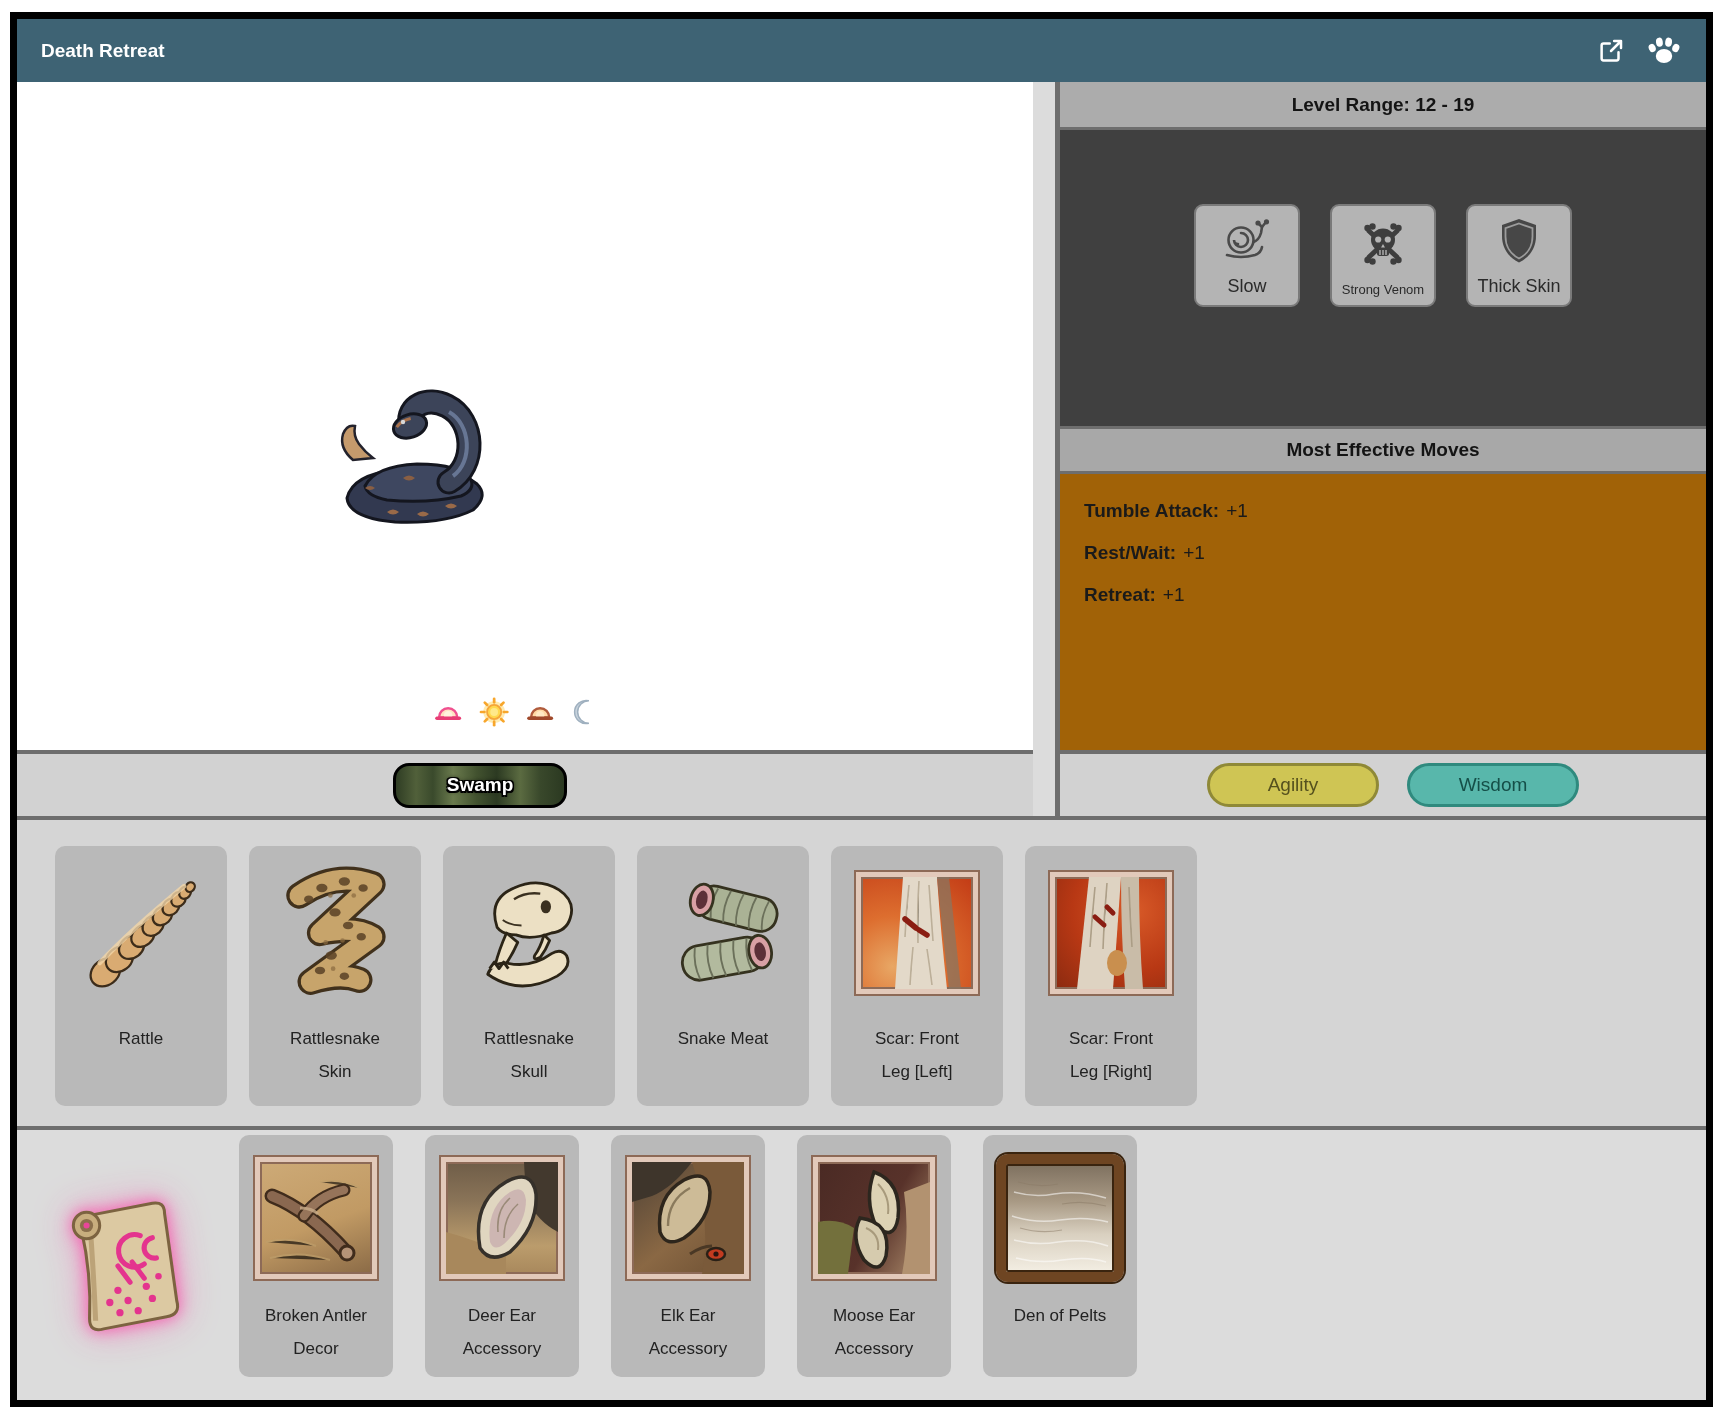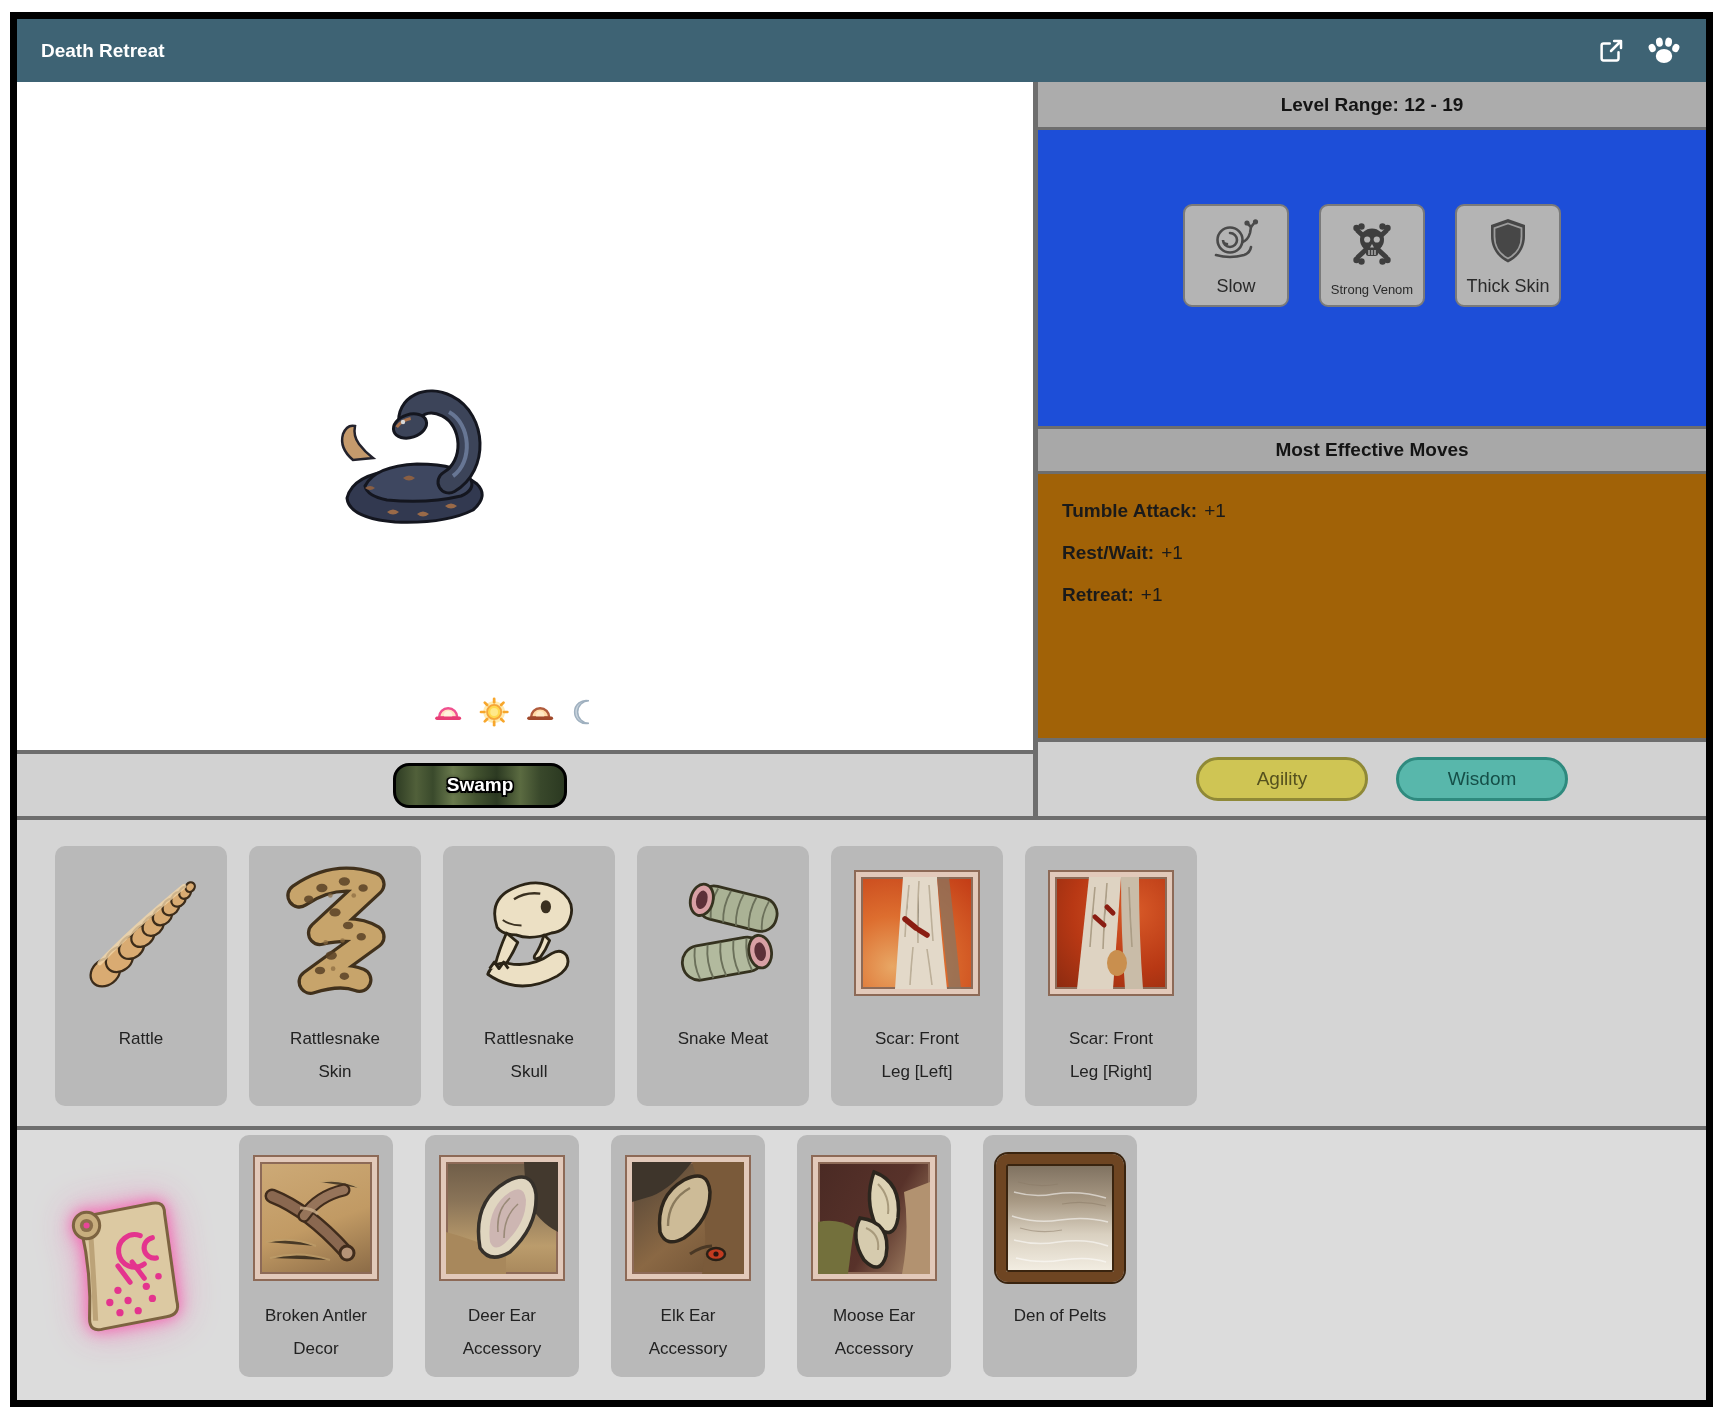--- a/index.html
+++ b/index.html
@@ -20,32 +20,32 @@
   .time-icons { position: absolute; bottom: 22px; left: 50%; transform: translateX(-55%); display: flex; gap: 15px; align-items: center; }
   .time-icons svg { display: block; }
 
   .habitat-strip { height: 66px; border-top: 4px solid #6e6e6e; background: #d2d2d2; display: flex; align-items: center; justify-content: center; }
   .habitat-badge { transform: translateX(-45px); width: 174px; height: 45px; border-radius: 16px; border: 3px solid #000;
     background: linear-gradient(90deg,#2f3d24 0%,#51603a 12%,#3a4a2c 22%,#6a7a4d 34%,#42522f 48%,#2c3a22 60%,#5b6b41 74%,#39482b 86%,#2b3921 100%);
     color: #fff; font-weight: bold; font-size: 19px; font-family: "Liberation Sans", sans-serif;
     text-shadow: -1.5px -1.5px 0 #000, 1.5px -1.5px 0 #000, -1.5px 1.5px 0 #000, 1.5px 1.5px 0 #000, 0 0 4px #000;
     cursor: pointer; display: flex; align-items: center; justify-content: center; }
 
-  .right-col { flex: 1; border-left: 5px solid #6e6e6e; display: flex; flex-direction: column; background: #d8d8d8; }
+  .right-col { flex: 1; border-left: 5px solid #6e6e6e; display: flex; flex-direction: column; background: #d8d8d8; margin-left: 22px; }
   .panel-header { height: 48px; background: #acacac; border-bottom: 3px solid #6e6e6e; display: flex; align-items: center; justify-content: center; font-weight: bold; font-size: 19px; color: #141414; flex: none; }
-  .traits-area { height: 296px; background: #1d4ed8; display: flex; justify-content: center; align-items: flex-start; padding-top: 74px; gap: 30px; flex: none; }
+  .traits-area { height: 296px; background: #404040; display: flex; justify-content: center; align-items: flex-start; padding-top: 74px; gap: 30px; flex: none; }
   .trait-box { width: 106px; height: 103px; background: #b4b4b4; border: 2px solid #7a7a7a; border-radius: 9px; display: flex; flex-direction: column; align-items: center; justify-content: flex-end; padding-bottom: 8px; cursor: pointer; }
   .trait-box .t-icon { flex: 1; display: flex; align-items: center; justify-content: center; }
   .trait-box .t-label { font-size: 18px; color: #2a2a2a; }
   .trait-box .t-label.small { font-size: 13px; }
   .moves-header { border-top: 3px solid #6e6e6e; background: #a8a8a8; }
   .moves-area { flex: 1; background: #a16207; padding: 26px 0 0 24px; }
   .move-row { font-size: 19px; color: #1a1a1a; margin-bottom: 20px; }
   .move-name { font-weight: bold; margin-right: 7px; }
-  .stats-strip { height: 78px; border-top: 4px solid #6e6e6e; background: #d2d2d2; display: flex; align-items: center; justify-content: center; gap: 28px; flex: none; padding-left: 20px; }
+  .stats-strip { height: 66px; border-top: 4px solid #6e6e6e; background: #d2d2d2; display: flex; align-items: center; justify-content: center; gap: 28px; flex: none; padding-left: 20px; }
   .stat-pill { width: 172px; height: 44px; border-radius: 22px; font-size: 19px; font-family: "Liberation Sans", sans-serif; cursor: pointer; display: flex; align-items: center; justify-content: center; }
   .stat-pill.agility { background: #cfc554; border: 3px solid #8f8937; color: #55511e; }
   .stat-pill.wisdom { background: #58b7ab; border: 3px solid #2f8a7e; color: #154f48; }
 
   
   .drops-section { height: 310px; border-top: 4px solid #6e6e6e; background: #d5d5d5; padding: 26px 20px 0 38px; display: flex; gap: 22px; flex: none; }
   .card { width: 172px; height: 260px; background: #b9b9b9; border-radius: 10px; padding-top: 8px; text-align: center; cursor: pointer; }
   .card .img-box { height: 158px; display: flex; align-items: center; justify-content: center; }
   .card .label { margin-top: 10px; font-size: 17px; line-height: 33px; color: #222; }
 

